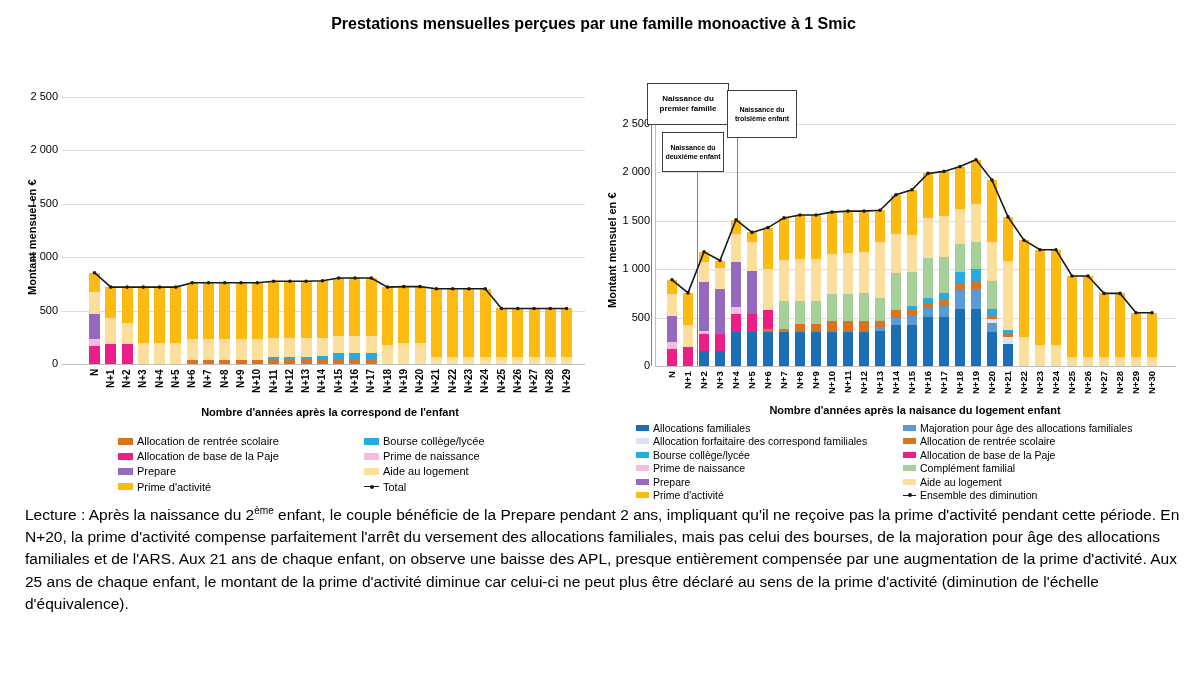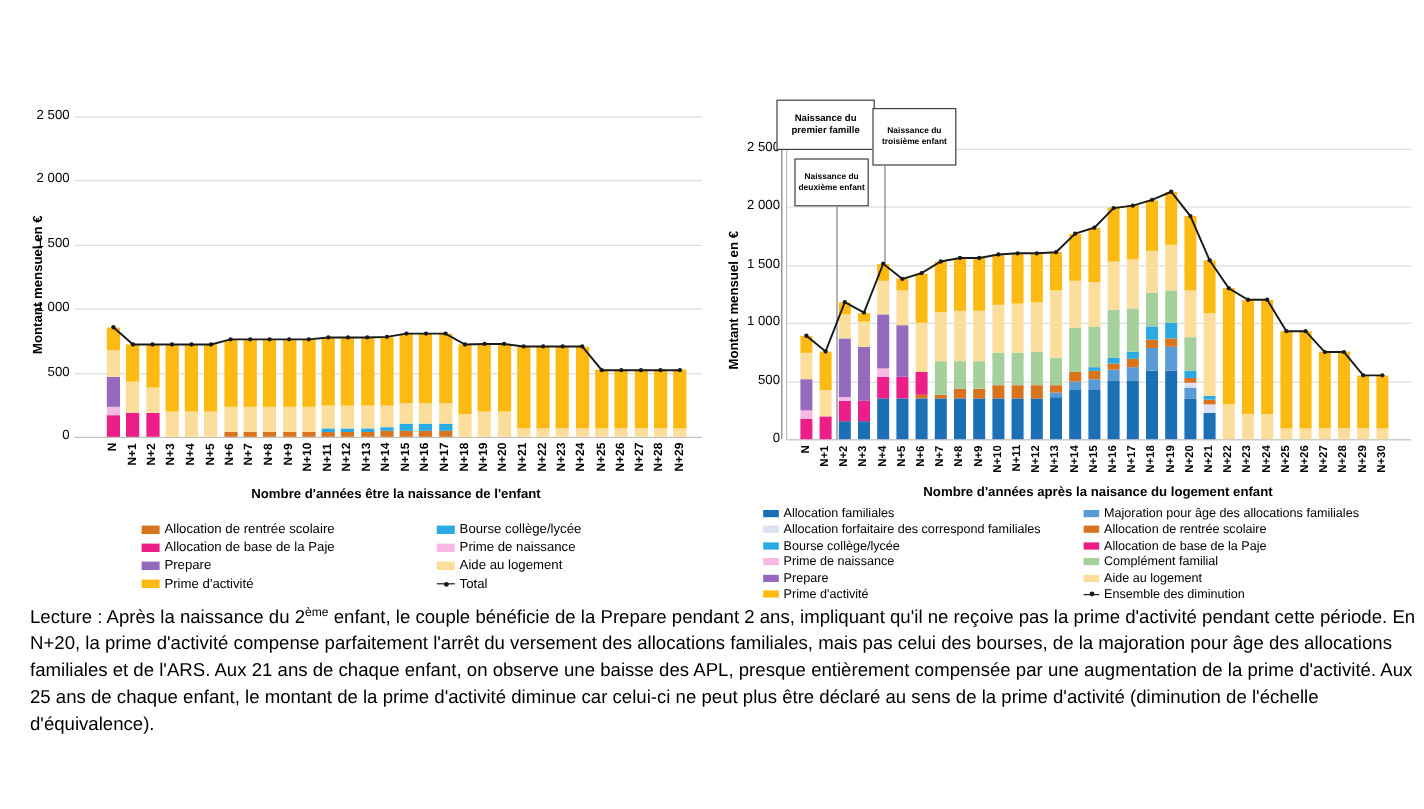--- a/index.html
+++ b/index.html
@@ -31,26 +31,27 @@
     display:flex;align-items:center;justify-content:center;text-align:center;
     font-weight:bold;line-height:1.3;padding:1px;box-sizing:border-box;}
   .notes{left:25px;top:504px;width:1157px;font-size:15.5px;line-height:1.43;}
   .notes .nline.italic{font-style:italic;}
   .notes sup{font-size:0.65em;}
 </style>
 </head>
 <body>
 
 <div class="abs main-title">
+  <div>Prestations mensuelles perçues par une famille monoactive à 1 Smic</div>
 </div>
 
 <div class="abs ylabel" style="left:26px;top:110px;height:255px;">Montant mensuel en €</div>
 <div class="abs ylabel" style="left:606px;top:130px;height:240px;">Montant mensuel en €</div>
 
-<div class="abs xaxis-title" style="left:90px;top:406px;width:480px;">Nombre d'années être la naissance de l'enfant</div>
+<div class="abs xaxis-title" style="left:90px;top:406px;width:480px;">Nombre d'années après la correspond de l'enfant</div>
 <div class="abs xaxis-title" style="left:675px;top:404px;width:480px;">Nombre d'années après la naisance du logement enfant</div>
 
 <div class="abs notes">
     <div class="nline normal"><span>Lecture : Après la naissance du 2</span><sup>ème</sup><span> enfant, le couple bénéficie de la Prepare pendant 2 ans, impliquant qu'il ne reçoive pas la prime d'activité pendant cette période. En N+20, la prime d'activité compense parfaitement l'arrêt du versement des allocations familiales, mais pas celui des bourses, de la majoration pour âge des allocations familiales et de l'ARS. Aux 21 ans de chaque enfant, on observe une baisse des APL, presque entièrement compensée par une augmentation de la prime d'activité. Aux 25 ans de chaque enfant, le montant de la prime d'activité diminue car celui-ci ne peut plus être déclaré au sens de la prime d'activité (diminution de l'échelle d'équivalence).</span></div>
   </div>
 
 <div class="abs" style="left: 0px; top: 0px; width: 0px; height: 0px;">
     <div class="abs ytick" style="left: 10px; top: 357px; width: 48px;">0</div>
     <div class="abs gridline" style="left: 62px; top: 310.6px; width: 523px;"></div>
     <div class="abs ytick" style="left: 10px; top: 303.6px; width: 48px;">500</div>
@@ -589,21 +590,21 @@
       <circle cx="401.0" cy="165.8" r="1.8" fill="#1A1A1A"></circle>
       <circle cx="417.0" cy="192.0" r="1.8" fill="#1A1A1A"></circle>
       <circle cx="433.0" cy="192.0" r="1.8" fill="#1A1A1A"></circle>
       <circle cx="449.0" cy="209.4" r="1.8" fill="#1A1A1A"></circle>
       <circle cx="465.0" cy="209.4" r="1.8" fill="#1A1A1A"></circle>
       <circle cx="481.0" cy="228.8" r="1.8" fill="#1A1A1A"></circle>
       <circle cx="497.0" cy="228.8" r="1.8" fill="#1A1A1A"></circle>
     </svg>
     <div class="abs leg-item" style="left: 636px; top: 422px; font-size: 10.5px;">
       <span class="leg-sw" style="width: 13px; height: 6px; background: rgb(27, 111, 181);"></span>
-      <span class="leg-label">Allocation familiales</span>
+      <span class="leg-label">Allocations familiales</span>
     </div>
     <div class="abs leg-item" style="left: 636px; top: 435.4px; font-size: 10.5px;">
       <span class="leg-sw" style="width: 13px; height: 6px; background: rgb(219, 226, 244);"></span>
       <span class="leg-label">Allocation forfaitaire des correspond familiales</span>
     </div>
     <div class="abs leg-item" style="left: 636px; top: 448.8px; font-size: 10.5px;">
       <span class="leg-sw" style="width: 13px; height: 6px; background: rgb(41, 171, 226);"></span>
       <span class="leg-label">Bourse collège/lycée</span>
     </div>
     <div class="abs leg-item" style="left: 636px; top: 462.2px; font-size: 10.5px;">

